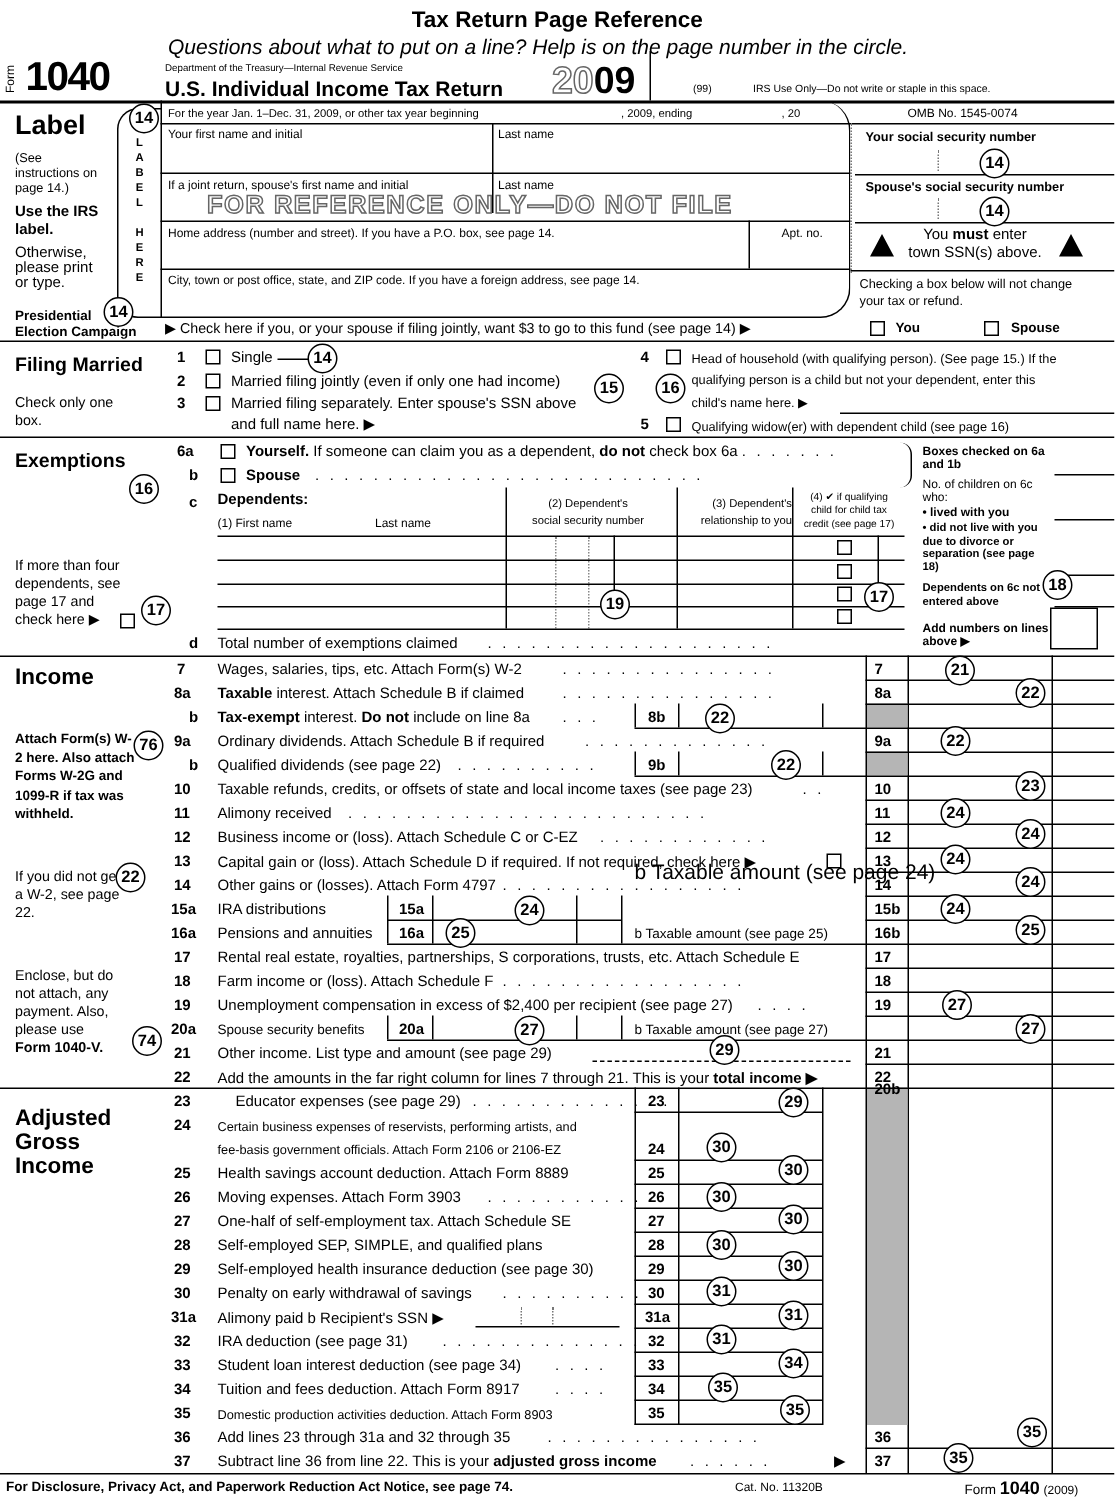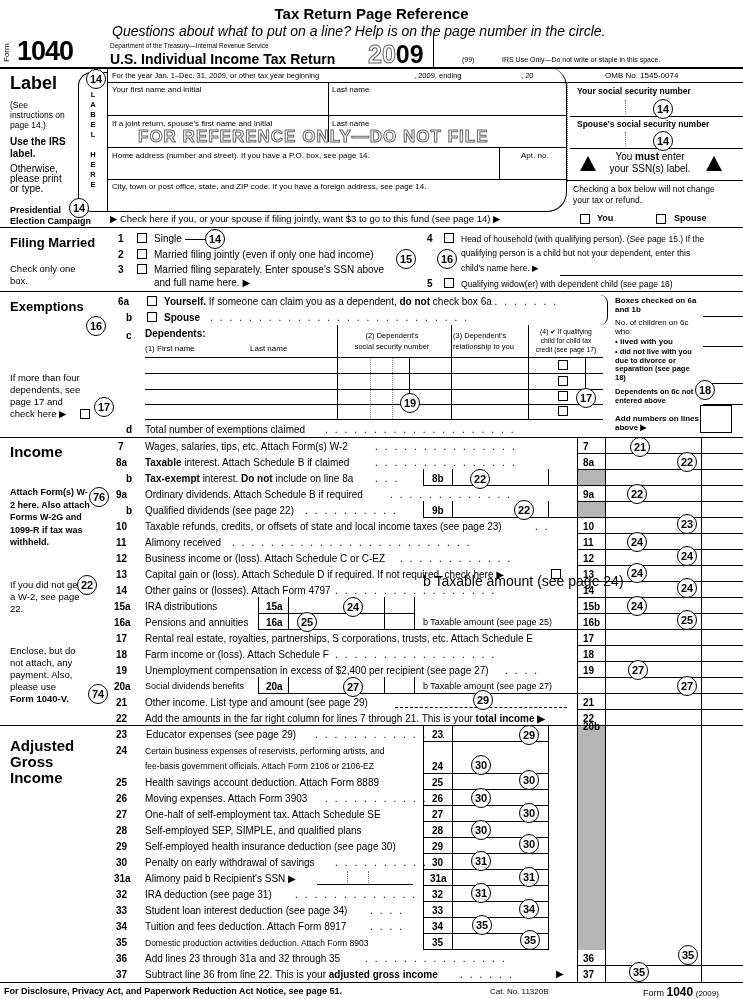--- a/index.html
+++ b/index.html
@@ -73,21 +73,21 @@
 <div class="circ" style="left:653px;top:99px">14</div>
 <div class="vr" style="left:625px;top:100px;height:14px;border-left:1px dotted #777"></div>
 <div class="hr" style="left:570px;top:116px;width:173px"></div>
 <div class="ltxt" style="left:577px;top:119px;font-size:8.5px;font-weight:bold">Spouse's social security number</div>
 <div class="circ" style="left:653px;top:131px">14</div>
 <div class="vr" style="left:625px;top:132px;height:14px;border-left:1px dotted #777"></div>
 <div class="hr" style="left:570px;top:148px;width:173px"></div>
 <div class="abs" style="left:580px;top:156px;width:0;height:0;border-left:8px solid transparent;border-right:8px solid transparent;border-bottom:15px solid #000"></div>
 <div class="abs" style="left:706px;top:156px;width:0;height:0;border-left:8px solid transparent;border-right:8px solid transparent;border-bottom:15px solid #000"></div>
 <div class="abs" style="left:600px;top:151px;width:100px;text-align:center;font-size:10px;line-height:12px">
-  <span>You</span> <b>must</b> <span>enter</span><br><span>your SSN(s) label.</span>
+  <span>You</span> <b>must</b> <span>enter</span><br><span>town SSN(s) above.</span>
 </div>
 <div class="hr" style="left:567px;top:180px;width:176px;border-top-width:1.5px"></div>
 <div class="abs" style="left:573px;top:184px;width:160px;font-size:8.5px;line-height:11px">Checking a box below will not change your tax or refund.</div>
 
 <div class="ltxt" style="left:110px;top:213px;font-size:9.5px">▶ Check here if you, or your spouse if filing jointly, want $3 to go to this fund (see page 14) ▶</div>
 <div class="cb" style="left:580px;top:214px"></div>
 <div class="ltxt" style="left:597px;top:213px;font-size:9px;font-weight:bold">You</div>
 <div class="cb" style="left:656px;top:214px"></div>
 <div class="ltxt" style="left:674px;top:213px;font-size:9px;font-weight:bold">Spouse</div>
 <div class="hr" style="top:227px;width:743px;border-top-width:1.5px"></div>
@@ -135,21 +135,21 @@
 <div class="ltxt" style="left:164px;top:312px;font-weight:bold">Spouse</div>
 <div class="ltxt dots" style="left:210px;top:312px">...........................</div>
 <div class="circ" style="left:86px;top:316px">16</div>
 <div class="abs" style="left:600px;top:295px;width:8px;height:30px;border-right:1px solid #000;border-radius:0 8px 8px 0"></div>
 
 <div class="lnum" style="left:126px;top:330px">c</div>
 <div class="ltxt" style="left:145px;top:328px;font-weight:bold">Dependents:</div>
 <div class="ltxt" style="left:145px;top:344px;font-size:8px">(1) First name</div>
 <div class="ltxt" style="left:250px;top:344px;font-size:8px">Last name</div>
 <div class="abs" style="left:337px;top:330px;width:110px;text-align:center;font-size:7.5px;line-height:11px"><span>(2) Dependent's</span><br><span>social security number</span></div>
-<div class="abs" style="left:453px;top:330px;width:75px;text-align:left;font-size:7.5px;line-height:11px"><span>(3) Dependent's</span><br><span>relationship to you</span></div>
+<div class="abs" style="left:453px;top:330px;width:75px;text-align:right;font-size:7.5px;line-height:11px"><span>(3) Dependent's</span><br><span>relationship to you</span></div>
 <div class="abs" style="left:530px;top:327px;width:72px;text-align:center;font-size:6.8px;line-height:9px"><span>(4) ✔ if qualifying</span><br><span>child for child tax</span><br><span>credit (see page 17)</span></div>
 
 <div class="vr" style="left:337px;top:325px;height:94px"></div>
 <div class="vr" style="left:451px;top:325px;height:94px"></div>
 <div class="vr" style="left:528px;top:325px;height:94px"></div>
 <div class="vr" style="left:370px;top:357px;height:62px;border-left:1px dotted #888"></div>
 <div class="vr" style="left:392px;top:357px;height:62px;border-left:1px dotted #888"></div>
 <div class="hr" style="left:145px;top:357px;width:458px"></div>
 <div class="hr" style="left:145px;top:373px;width:458px"></div>
 <div class="hr" style="left:145px;top:389px;width:458px"></div>
@@ -345,21 +345,21 @@
 <div class="lnum" style="left:116px;top:665px">19</div>
 <div class="ltxt" style="left:145px;top:665px">Unemployment compensation in excess of $2,400 per recipient (see page 27)</div>
 <div class="ltxt dots" style="left:505px;top:665px">....</div>
 <div class="colnum" style="top:665px">19</div>
 <div class="circ" style="left:628px;top:660px">27</div>
 </div>
 <div class="hr" style="left:577px;top:677px;width:166px"></div>
 
 <div>
 <div class="lnum" style="left:114px;top:681px">20a</div>
-<div class="ltxt" style="left:145px;top:681px;font-size:9px">Social dividends benefits</div>
+<div class="ltxt" style="left:145px;top:681px;font-size:9px">Spouse security benefits</div>
 <div class="lnum" style="left:266px;top:681px">20a</div>
 <div class="circ" style="left:343px;top:677px">27</div>
 <div class="ltxt" style="left:423px;top:681px;font-size:9px">b Taxable amount (see page 27)</div>
 <div class="colnum" style="top:721px">20b</div>
 <div class="circ" style="left:677px;top:676px">27</div>
 </div>
 <div class="vr" style="left:258px;top:677px;height:16px"></div>
 <div class="vr" style="left:288px;top:677px;height:16px"></div>
 <div class="vr" style="left:384px;top:677px;height:16px"></div>
 <div class="vr" style="left:414px;top:677px;height:16px"></div>
@@ -382,21 +382,21 @@
 <div class="hr" style="top:725px;width:743px;border-top-width:1.5px"></div>
 
 <div class="abs" style="left:10px;top:738px;width:90px;font-weight:bold;font-size:15px;line-height:16px">Adjusted Gross Income</div>
 
 <div class="vr" style="left:423px;top:725px;height:225px"></div>
 <div class="vr" style="left:452px;top:725px;height:225px"></div>
 <div class="vr" style="left:548px;top:725px;height:225px"></div>
 
 <div>
 <div class="lnum" style="left:116px;top:729px">23</div>
-<div class="ltxt" style="left:146px;top:729px">Educator expenses (see page 29)</div>
+<div class="ltxt" style="left:157px;top:729px">Educator expenses (see page 29)</div>
 <div class="ltxt dots" style="left:315px;top:729px">..............</div>
 <div class="lnum" style="left:432px;top:729px">23</div>
 <div class="circ" style="left:519px;top:725px">29</div>
 </div>
 <div class="hr" style="left:423px;top:741px;width:125px"></div>
 
 <div>
 <div class="lnum" style="left:116px;top:745px">24</div>
 <div class="ltxt" style="left:145px;top:746px;font-size:8.5px">Certain business expenses of reservists, performing artists, and</div>
 <div class="ltxt" style="left:145px;top:761px;font-size:8.5px">fee-basis government officials. Attach Form 2106 or 2106-EZ</div>
@@ -513,17 +513,17 @@
 <div>
 <div class="lnum" style="left:116px;top:969px">37</div>
 <div class="ltxt" style="left:145px;top:969px"><span>Subtract line 36 from line 22. This is your</span> <b>adjusted gross income</b></div>
 <div class="ltxt dots" style="left:460px;top:969px">......</div>
 <div class="ltxt" style="left:556px;top:968px">▶</div>
 <div class="colnum" style="top:969px">37</div>
 <div class="circ" style="left:629px;top:962px">35</div>
 </div>
 <div class="hr" style="top:982px;width:743px;border-top-width:1.5px"></div>
 
-<div class="ltxt" style="left:4px;top:986px;font-weight:bold;font-size:9px">For Disclosure, Privacy Act, and Paperwork Reduction Act Notice, see page 51.</div>
+<div class="ltxt" style="left:4px;top:986px;font-weight:bold;font-size:9px">For Disclosure, Privacy Act, and Paperwork Reduction Act Notice, see page 74.</div>
 <div class="ltxt" style="left:490px;top:987px;font-size:8px">Cat. No. 11320B</div>
 <div class="ltxt" style="left:643px;top:985px;font-size:9px">
   <span>Form</span> <b style="font-size:12px">1040</b> <span style="font-size:8px">(2009)</span>
 </div>
 
 </body></html>

